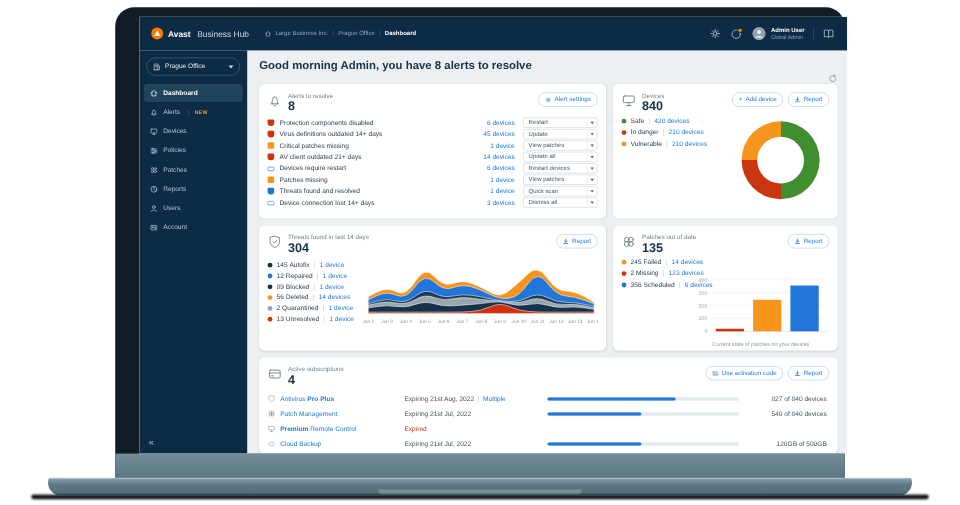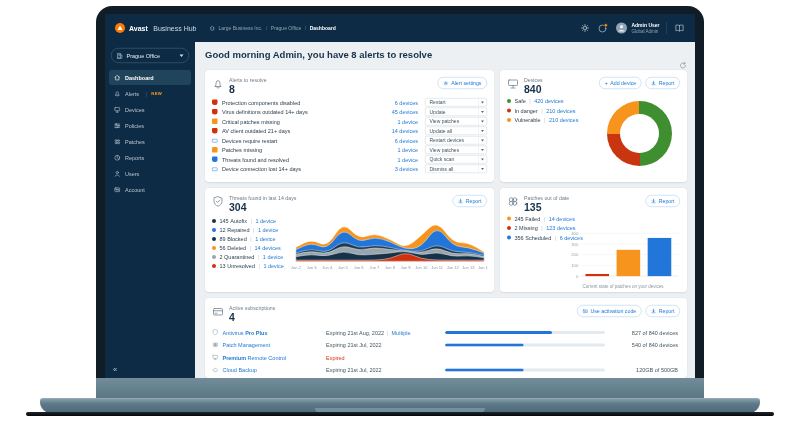--- a/index.html
+++ b/index.html
@@ -1,20 +1,20 @@
 <!DOCTYPE html>
 <html><head>
 <meta charset="utf-8">
 <style>
   html,body{margin:0;padding:0}
   body{width:800px;height:421px;background:#fff;font-family:"Liberation Sans",sans-serif;position:relative;overflow:hidden}
   svg{display:block}
 
   
-  .laptop-screen{position:absolute;left:96px;top:6px;width:608px;height:392px;background:#101d27;border-radius:16px 16px 0 0;padding:8px 9px 0;box-sizing:border-box}
+  .laptop-screen{position:absolute;left:96px;top:6px;width:608px;height:392px;background:#101d27;border-radius:16px 16px 0 0;padding:8px 20px 0;box-sizing:border-box}
   .screen-chin{position:absolute;left:0;right:0;bottom:0;height:20px;background:linear-gradient(#728c99,#5c7removed885 90%);background:linear-gradient(#728c99,#5c7885)}
   .laptop-base{position:absolute;left:40px;top:398px;width:720px;height:15px;background:linear-gradient(180deg,#869da8 0%,#5d7987 35%,#4e6a78 100%);border-radius:3px 3px 11px 11px;border-top:1px solid #93a8b2;box-sizing:border-box}
   .base-notch{position:absolute;left:50%;bottom:0;transform:translateX(-50%);width:170px;height:5px;background:#73909d;border-radius:0 0 6px 6px}
   .desk-shadow{position:absolute;left:26px;top:412px;width:748px;height:4px;background:linear-gradient(#1d262c,#05070a);border-radius:2px;filter:blur(.7px)}
 
   
   .app{width:590px;height:364px;overflow:hidden;position:relative;background:#edf0f2}
   .app-inner{width:1180px;height:728px;transform:scale(.5);transform-origin:0 0;display:flex;flex-direction:column;background:#edf0f2}
 
   

